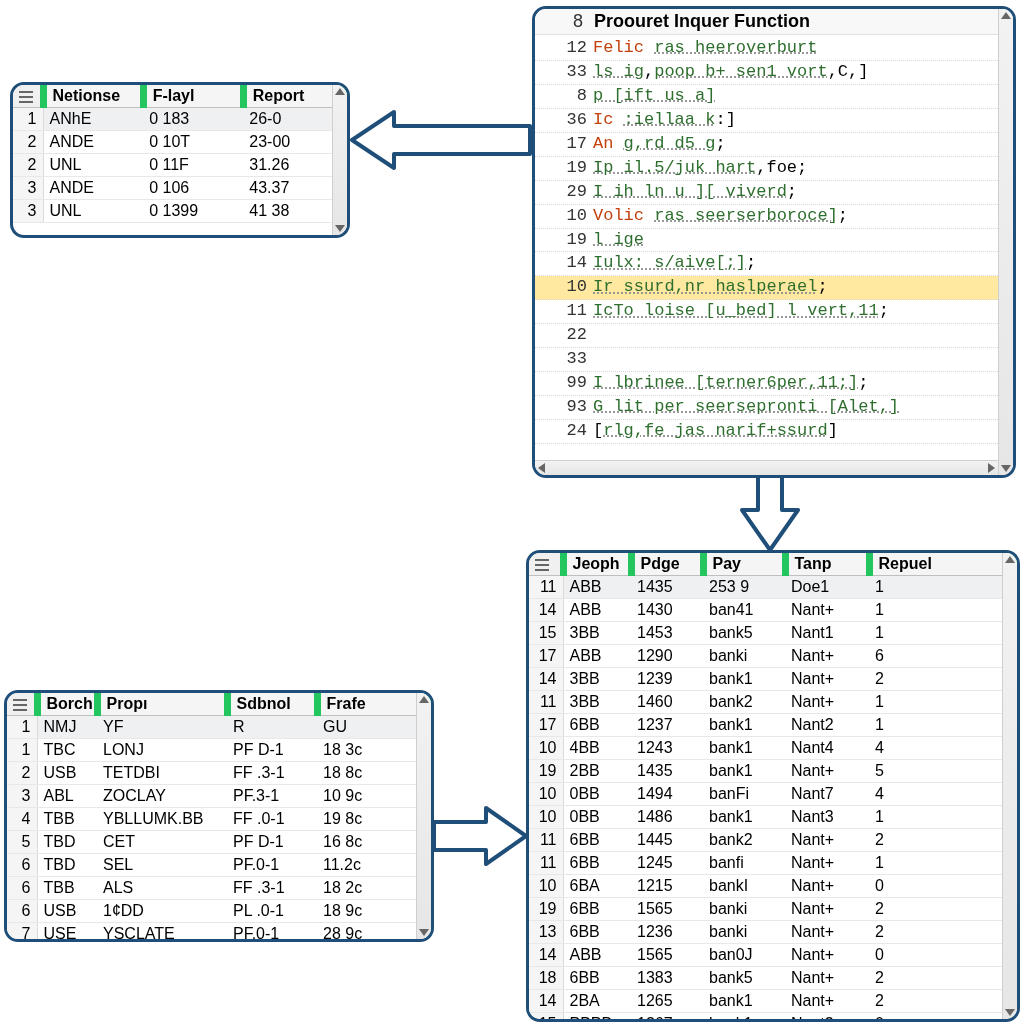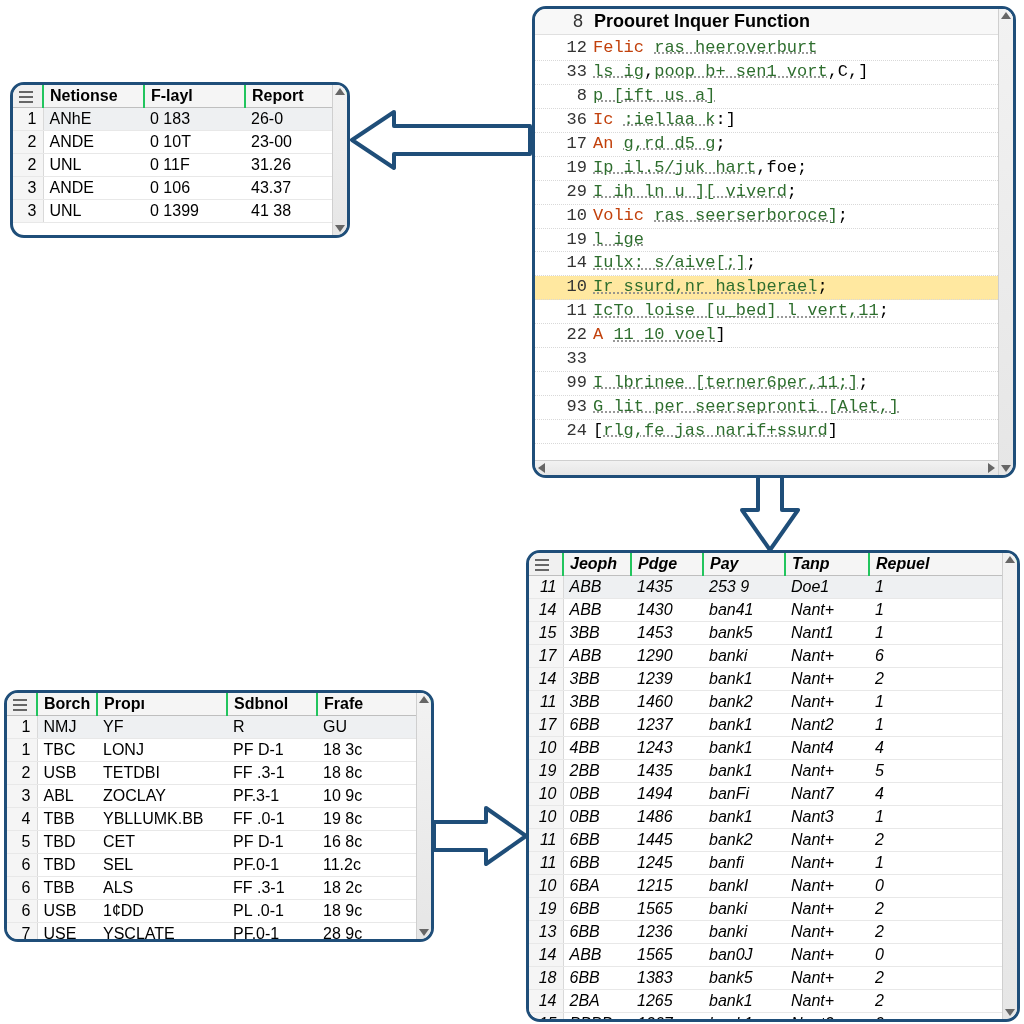--- a/index.html
+++ b/index.html
@@ -33,21 +33,21 @@
     padding: 2px 6px;
     white-space: nowrap;
     overflow: hidden;
     font-weight: normal;
     border-bottom: 1px solid #e8e8e8;
   }
   table.data thead th {
     background: #f5f5f5;
     font-weight: bold;
     border-bottom: 1px solid #bfbfbf;
-    border-right: 2px solid #22c55e;
+    border-right: 7px solid #22c55e;
   }
   table.data td.rownum {
     background: #f5f5f5;
     border-right: 1px solid #d9d9d9;
     width: 30px;
     text-align: right;
   }
   table.data th.rowhead {
     width: 30px;
     font-weight: normal;
@@ -178,21 +178,20 @@
         <div class="code-line hl">
           <span class="ln">10</span>
           <span class="txt"><span class="id">Ir ssurd,nr haslperael</span>;</span>
         </div>
         <div class="code-line">
           <span class="ln">11</span>
           <span class="txt"><span class="id">IcTo loise [u_bed] l vert,11</span>;</span>
         </div>
         <div class="code-line">
           <span class="ln">22</span>
-          <span class="txt"><span class="kw">A</span> <span class="id">11 10 voel</span>]</span>
         </div>
         <div class="code-line">
           <span class="ln">33</span>
         </div>
         <div class="code-line">
           <span class="ln">99</span>
           <span class="txt"><span class="id">I lbrinee [terner6per,11;]</span>;</span>
         </div>
         <div class="code-line">
           <span class="ln">93</span>
@@ -358,21 +357,21 @@
             <td>TENL</td>
             <td>PL .0-1</td>
             <td>28 9c</td>
           </tr>
         </tbody>
       </table>
     <div class="scroll-right"></div>
   </div>
 </div>
 
-<div class="panel" style="left:526px; top:550px; width:494px; height:472px;font-style:italic;">
+<div class="panel" style="left:526px; top:550px; width:494px; height:472px;">
   <div class="panel-content">
     <table class="data" id="tbl-br">
       <colgroup>
           <col style="width:34px">
           <col style="width:68px">
           <col style="width:72px">
           <col style="width:82px">
           <col style="width:84px">
           <col>
         </colgroup>

